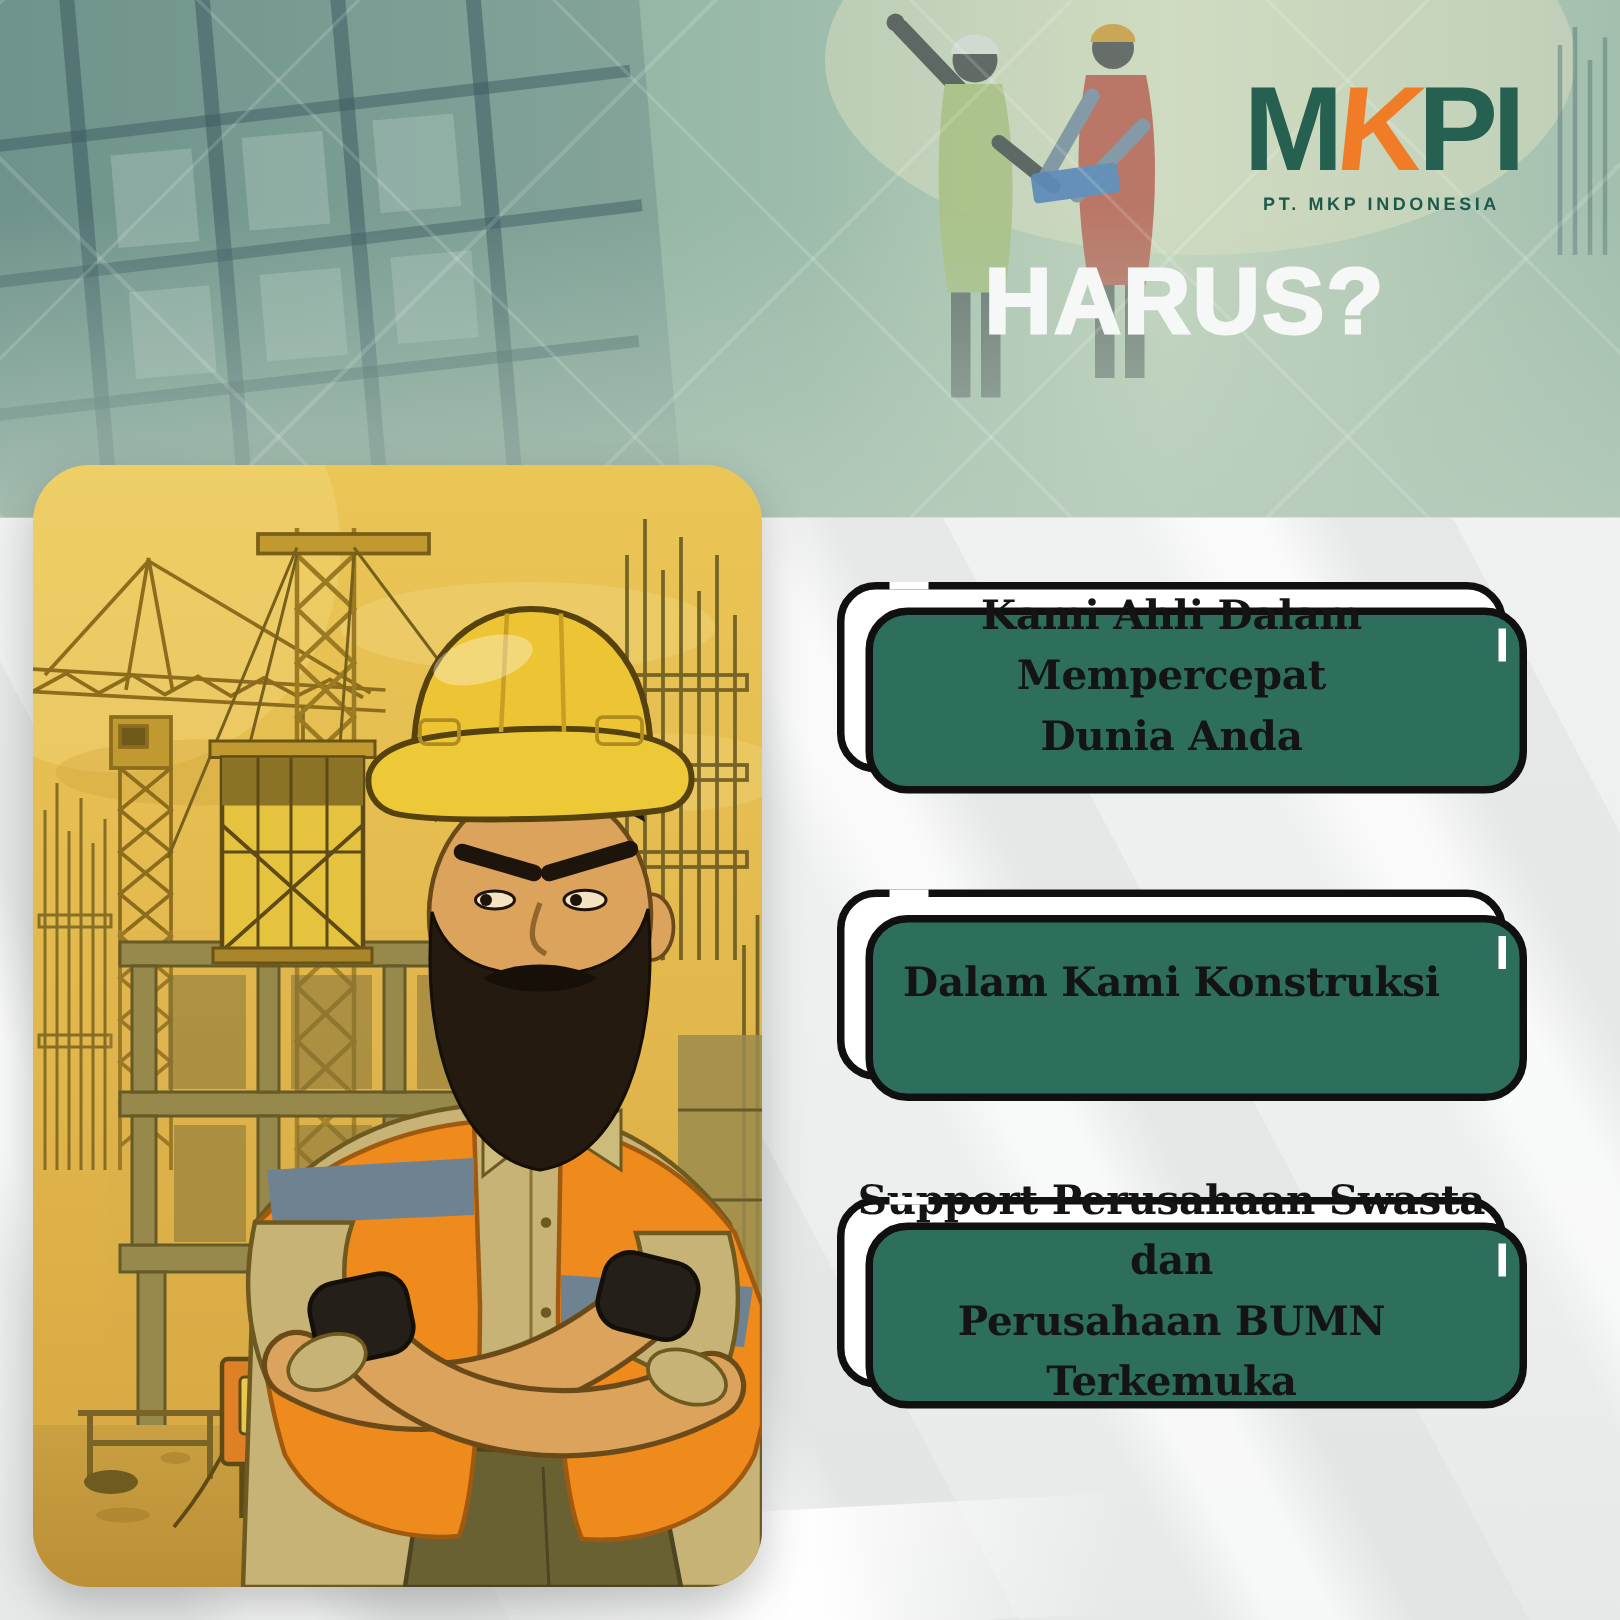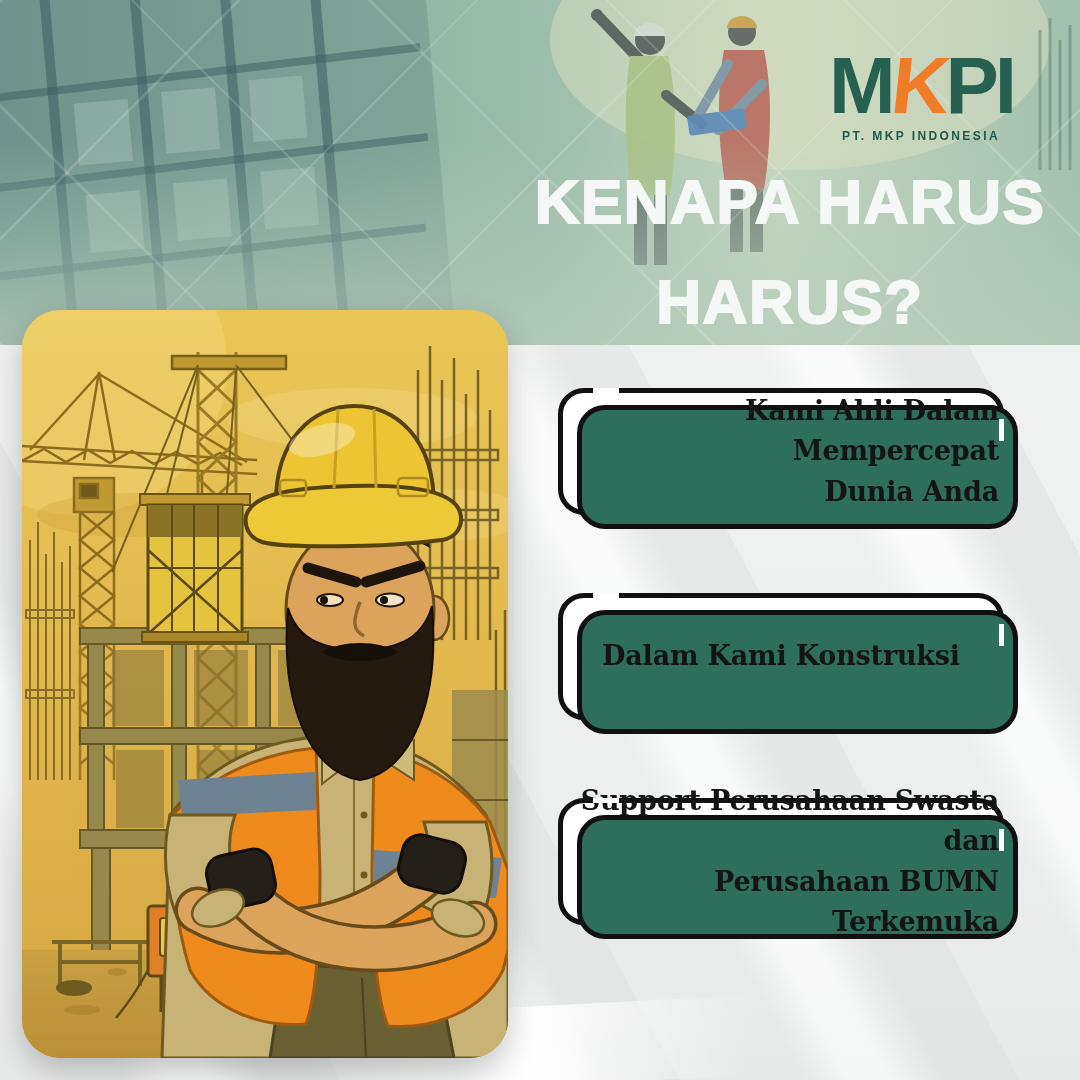--- a/index.html
+++ b/index.html
@@ -38,21 +38,21 @@
   .illustration-card svg{display:block;}
 
   
   .benefits{position:absolute;left:558px;top:388px;width:446px;}
   .benefit-card{position:relative;z-index:0;height:127px;margin-bottom:78px;box-sizing:border-box;
     background:#ffffff;border:5px solid #101010;border-radius:26px;
     display:flex;flex-direction:column;justify-content:center;align-items:center;text-align:center;}
   .benefit-card::after{content:"";position:absolute;z-index:-1;top:12px;left:14px;right:-19px;bottom:-19px;
     background:#2e6e5d;border:5px solid #101010;border-radius:28px;}
   .benefit-text{font-family:"DejaVu Serif","Liberation Serif",serif;font-weight:bold;font-size:27px;
-    line-height:1.5;color:#141414;letter-spacing:-.2px;text-align:right;}
+    line-height:1.5;color:#141414;letter-spacing:-.2px;}
   .benefit-text span{display:block;}
   .notch{position:absolute;background:#ffffff;}
   .notch.n1{top:-5px;left:30px;width:26px;height:5px;}
   .notch.n2{right:-5px;top:26px;width:5px;height:22px;}
 </style>
 </head>
 <body>
 
 <div class="canvas">
 
@@ -135,21 +135,20 @@
     </svg>
     <div class="lattice"></div>
   </div>
 
   <div class="logo">
     <div class="logo-word"><span>M</span><span class="lk">K</span><span>P</span><span>I</span></div>
     <div class="logo-sub">PT. MKP INDONESIA</div>
   </div>
 
   <div class="heading">
-    <span>KENAPA HARUS</span>
     <span>HARUS?</span>
   </div>
 
   <div class="illustration-card">
     <svg width="486" height="748" viewBox="0 0 486 748">
       <defs>
         <linearGradient id="sky" x1="0" y1="0" x2="0" y2="1">
           <stop offset="0" stop-color="#eac656"></stop>
             <stop offset=".45" stop-color="#e3b94e"></stop>
           <stop offset="1" stop-color="#d5a540"></stop>

